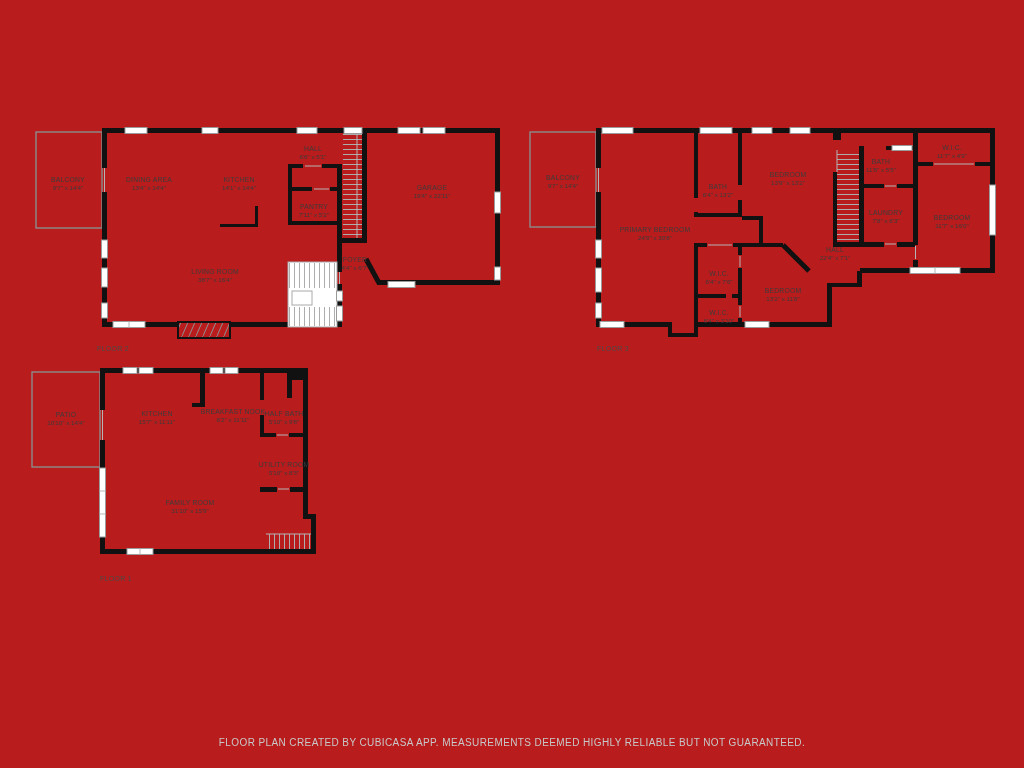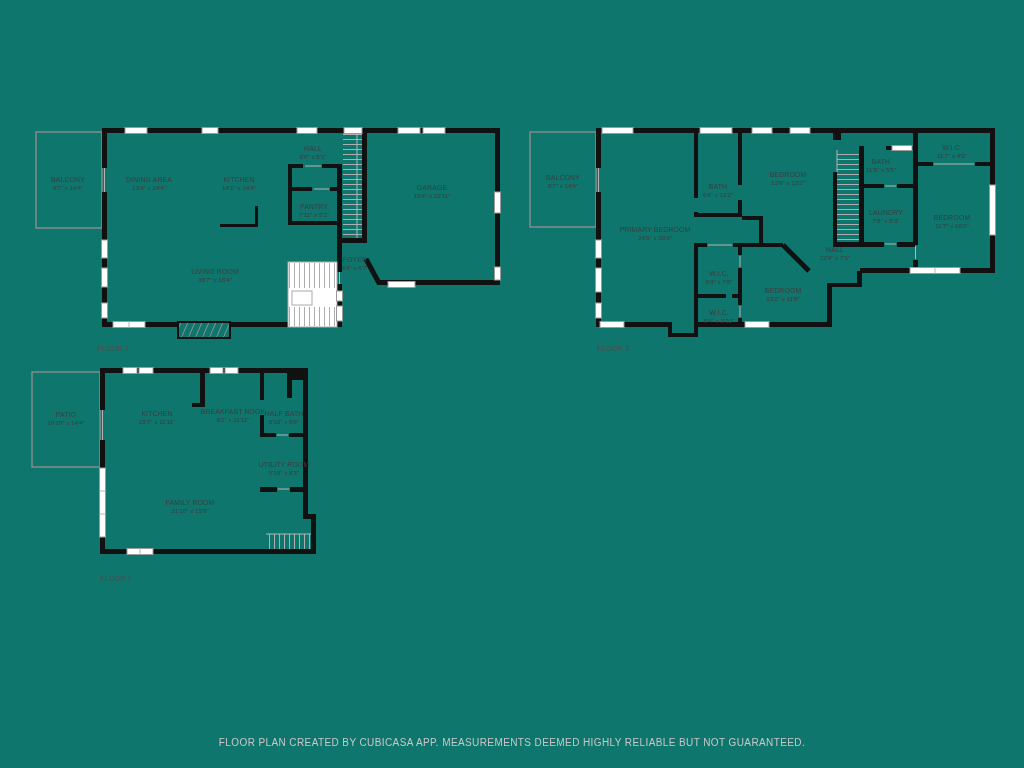--- a/index.html
+++ b/index.html
@@ -1,16 +1,16 @@
 <!DOCTYPE html>
 <html><head>
 <meta charset="utf-8">
 <style>
   html,body{margin:0;padding:0;background:#ffffff;}
-  #page{position:relative;width:1024px;height:768px;background:#0f766e;overflow:hidden;
+  #page{position:relative;width:1024px;height:768px;background:#b91c1c;overflow:hidden;
         font-family:"Liberation Sans", sans-serif;}
   svg{position:absolute;top:0;left:0;}
   svg text{font-family:"Liberation Sans", sans-serif;fill:#3c3c3c;text-anchor:middle;}
   .room-name{font-size:6.8px;letter-spacing:.2px;}
   .room-dims{font-size:6.2px;}
   .floor-label{font-size:7px;fill:#4a4a4a;text-anchor:start;letter-spacing:.3px;}
   .wall{fill:#111111;}
   .win{fill:#ffffff;stroke:#9b9b9b;stroke-width:1;}
   .thin{stroke:#b5b5b5;stroke-width:1;fill:none;}
   .outdoor{fill:none;stroke:#8c8c8c;stroke-width:1.4;}

